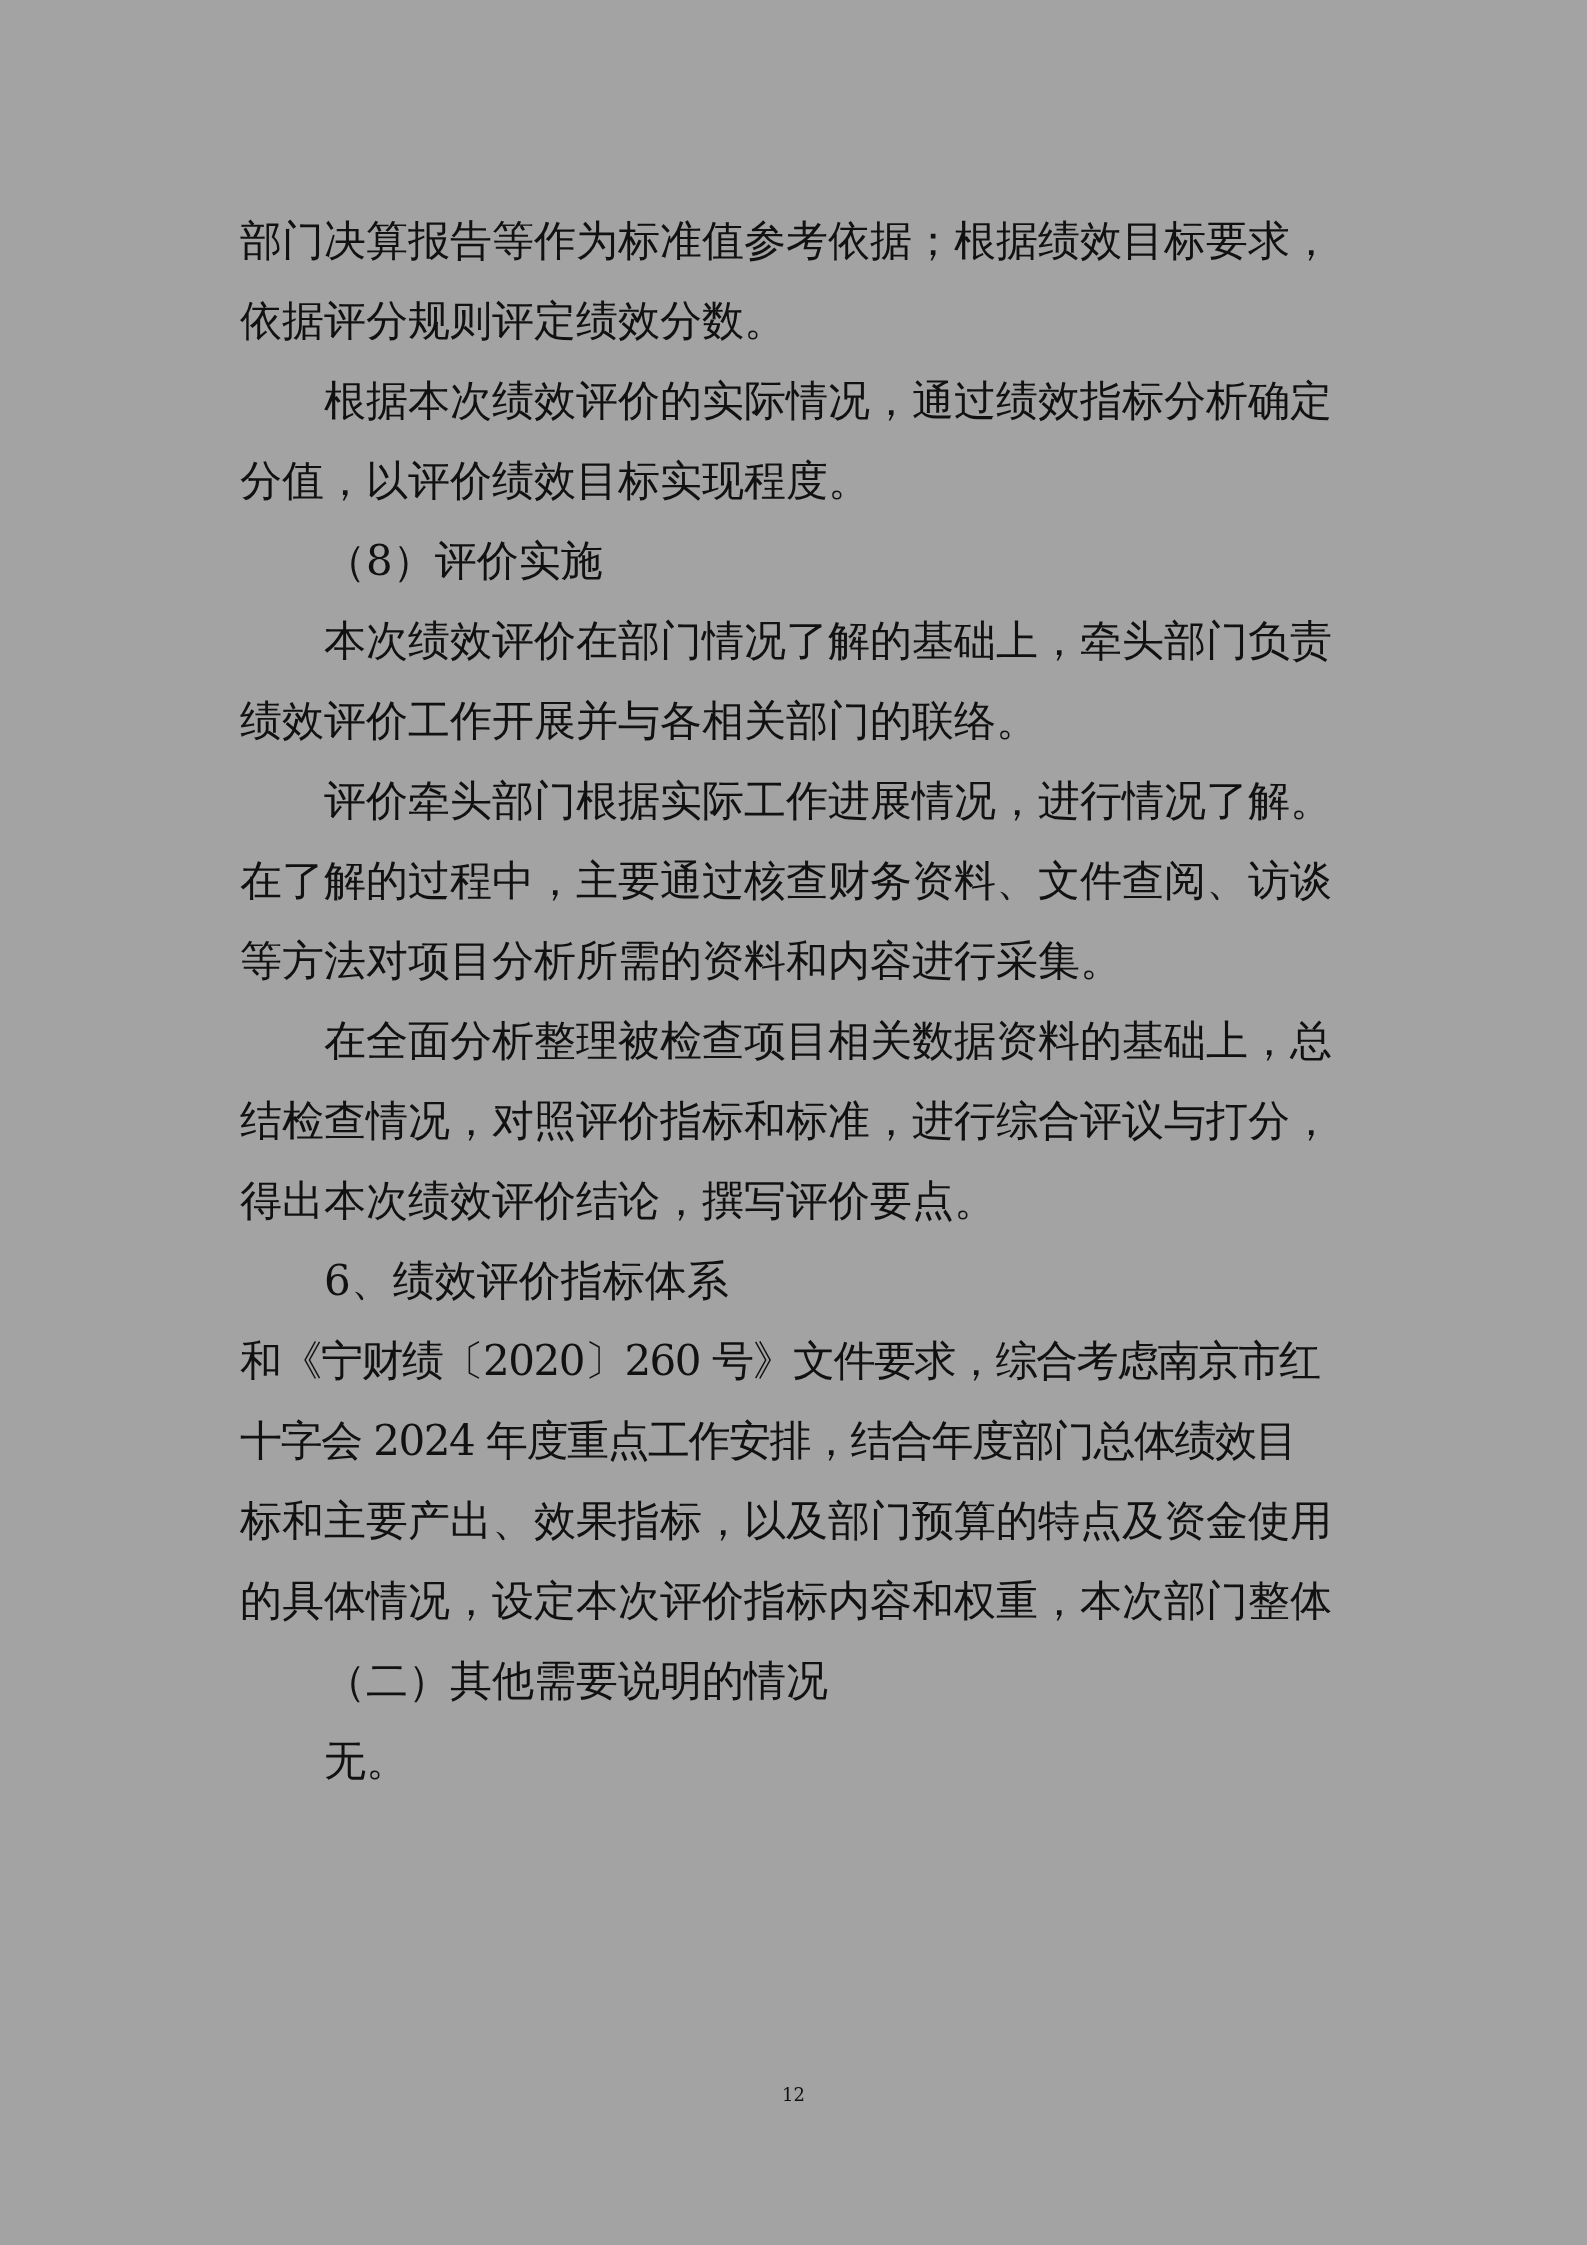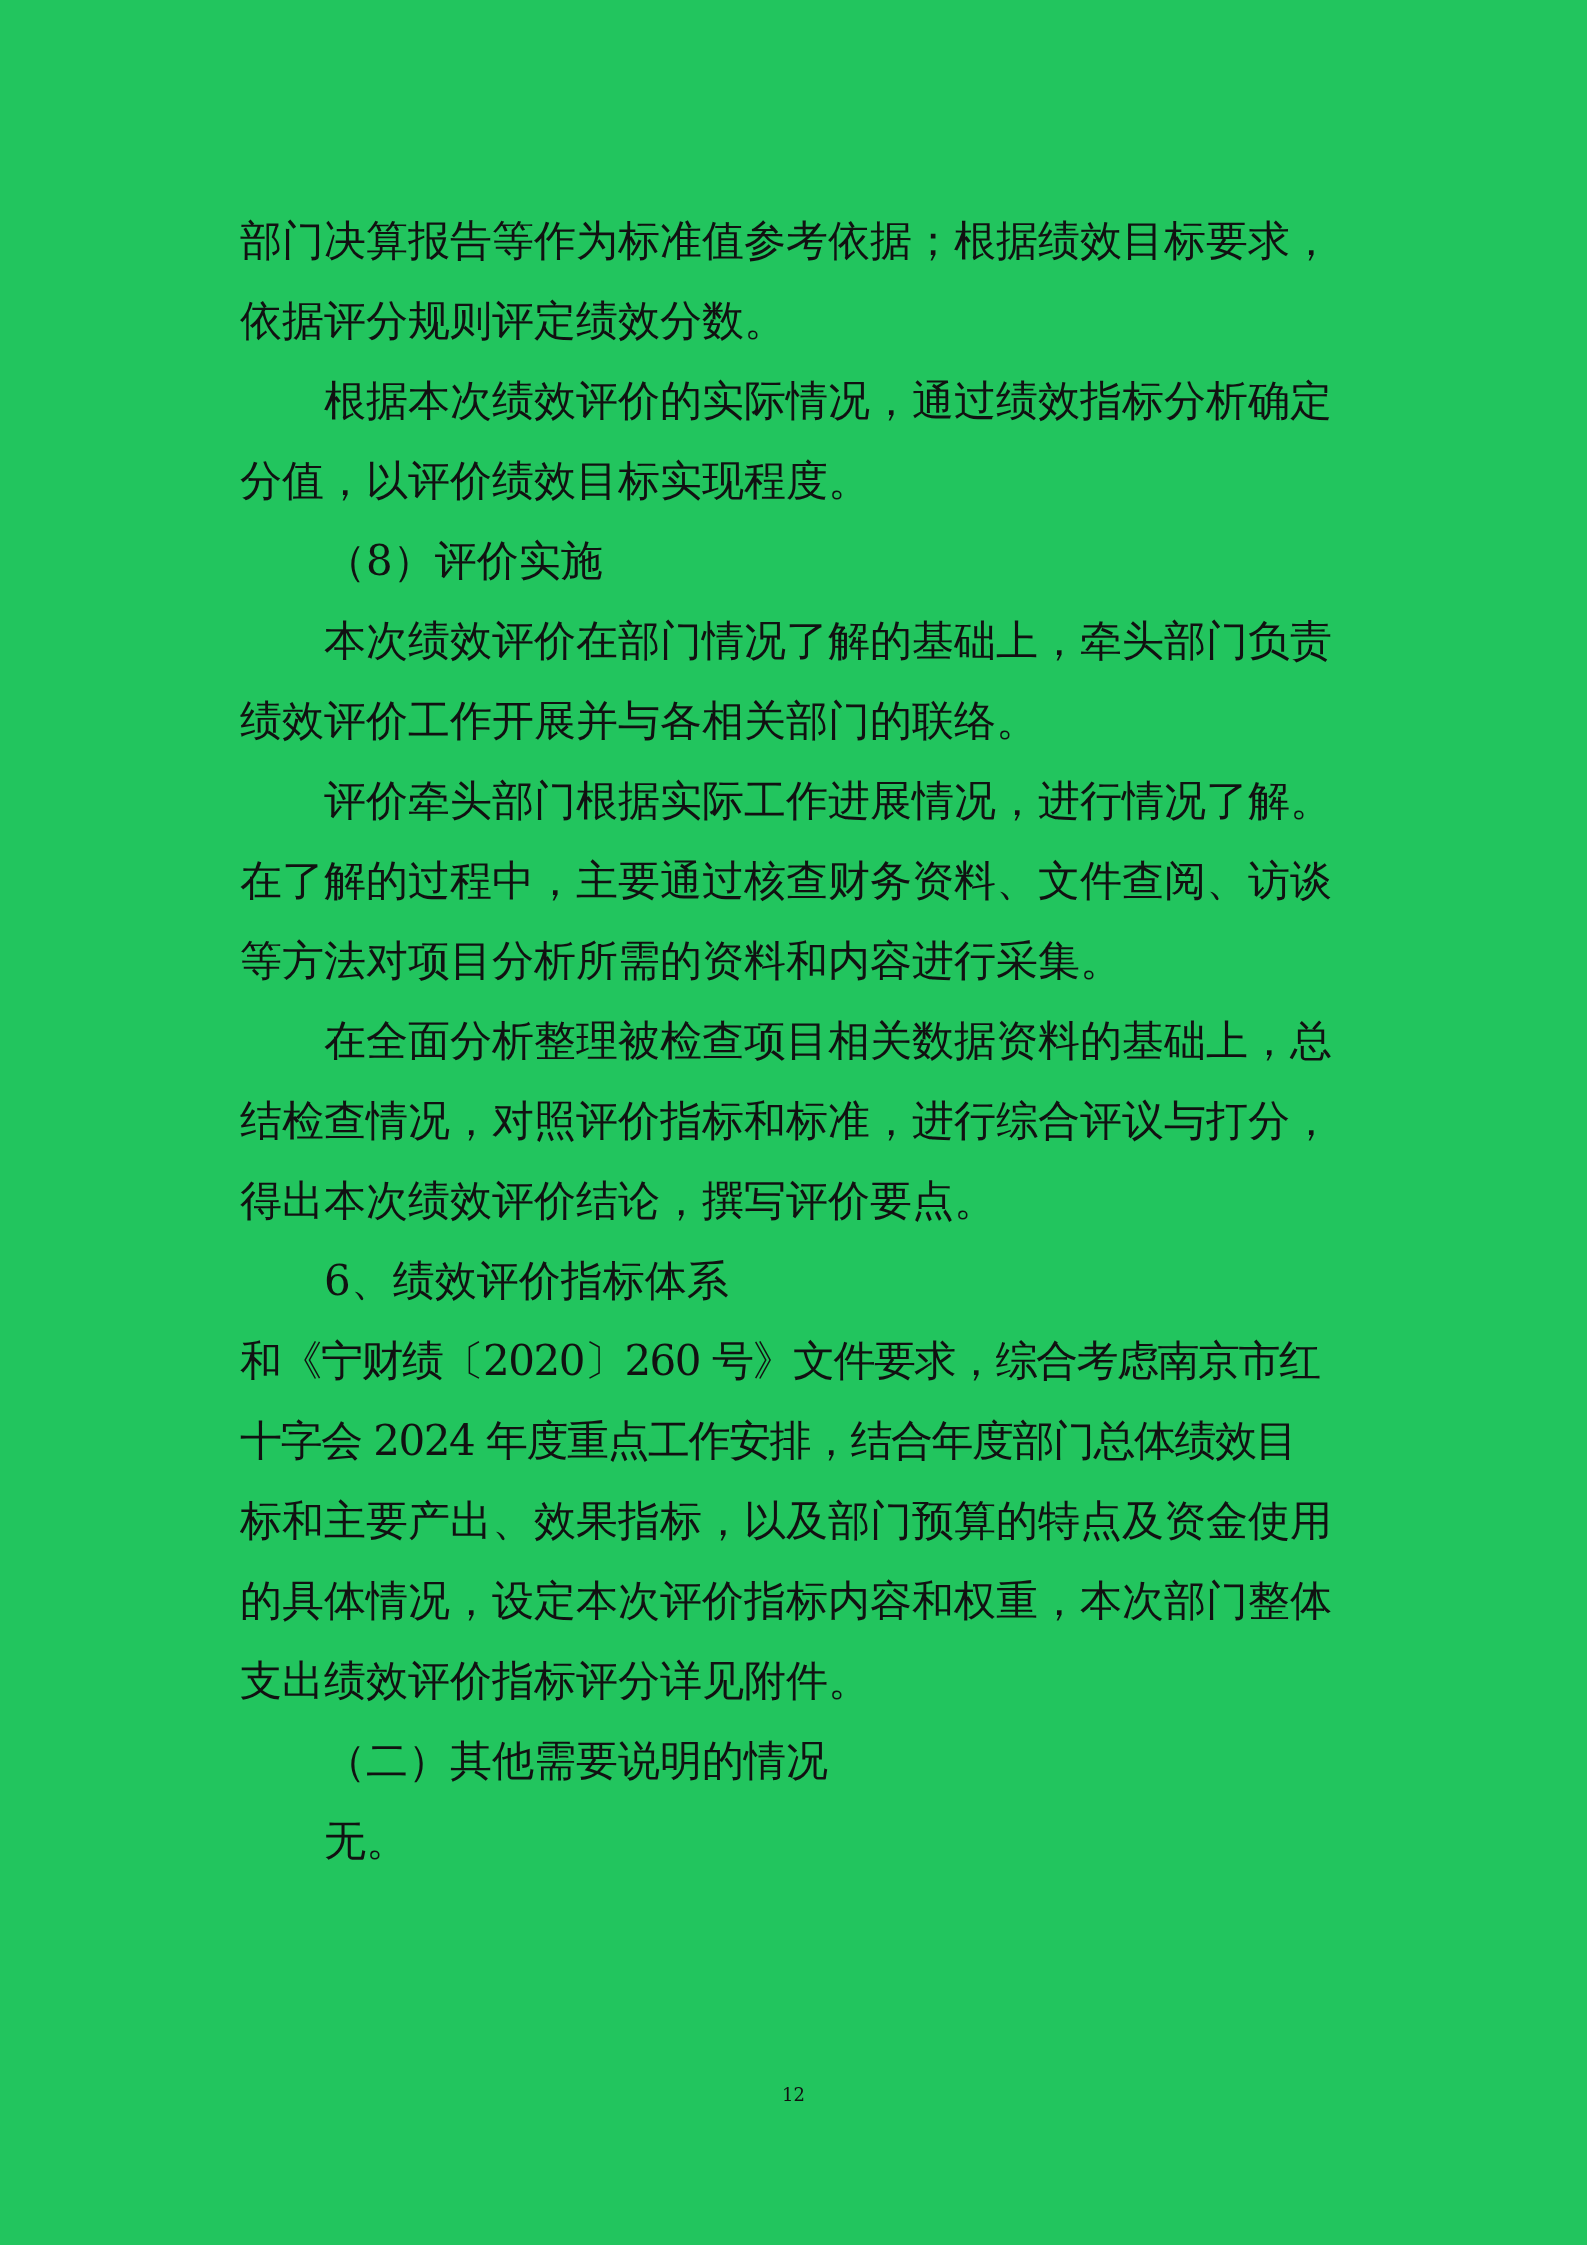--- a/index.html
+++ b/index.html
@@ -4,21 +4,21 @@
 <style>
   html, body {
     margin: 0;
     padding: 0;
     background: #ffffff;
   }
   .page {
     position: relative;
     width: 1587px;
     height: 2245px;
-    background: #22c55e;
+    background: #a3a3a3;
     color: #111111;
     font-family: "DejaVu Serif", serif;
     overflow: hidden;
   }
   .content {
     position: absolute;
     left: 240px;
     top: 201px;
     width: 1100px;
   }
@@ -69,18 +69,17 @@
     <div class="line">在了解的过程中，主要通过核查财务资料、文件查阅、访谈</div>
     <div class="line">等方法对项目分析所需的资料和内容进行采集。</div>
     <div class="line indent">在全面分析整理被检查项目相关数据资料的基础上，总</div>
     <div class="line">结检查情况，对照评价指标和标准，进行综合评议与打分，</div>
     <div class="line">得出本次绩效评价结论，撰写评价要点。</div>
     <div class="line indent">6、绩效评价指标体系</div>
     <div class="line ls-tight">和《宁财绩〔2020〕260 号》文件要求，综合考虑南京市红</div>
     <div class="line ls-tight">十字会 2024 年度重点工作安排，结合年度部门总体绩效目</div>
     <div class="line">标和主要产出、效果指标，以及部门预算的特点及资金使用</div>
     <div class="line">的具体情况，设定本次评价指标内容和权重，本次部门整体</div>
-    <div class="line">支出绩效评价指标评分详见附件。</div>
     <div class="line indent bold">（二）其他需要说明的情况</div>
     <div class="line indent">无。</div>
   </div>
   <div class="footer">12</div>
 </div>
 
 </body></html>

